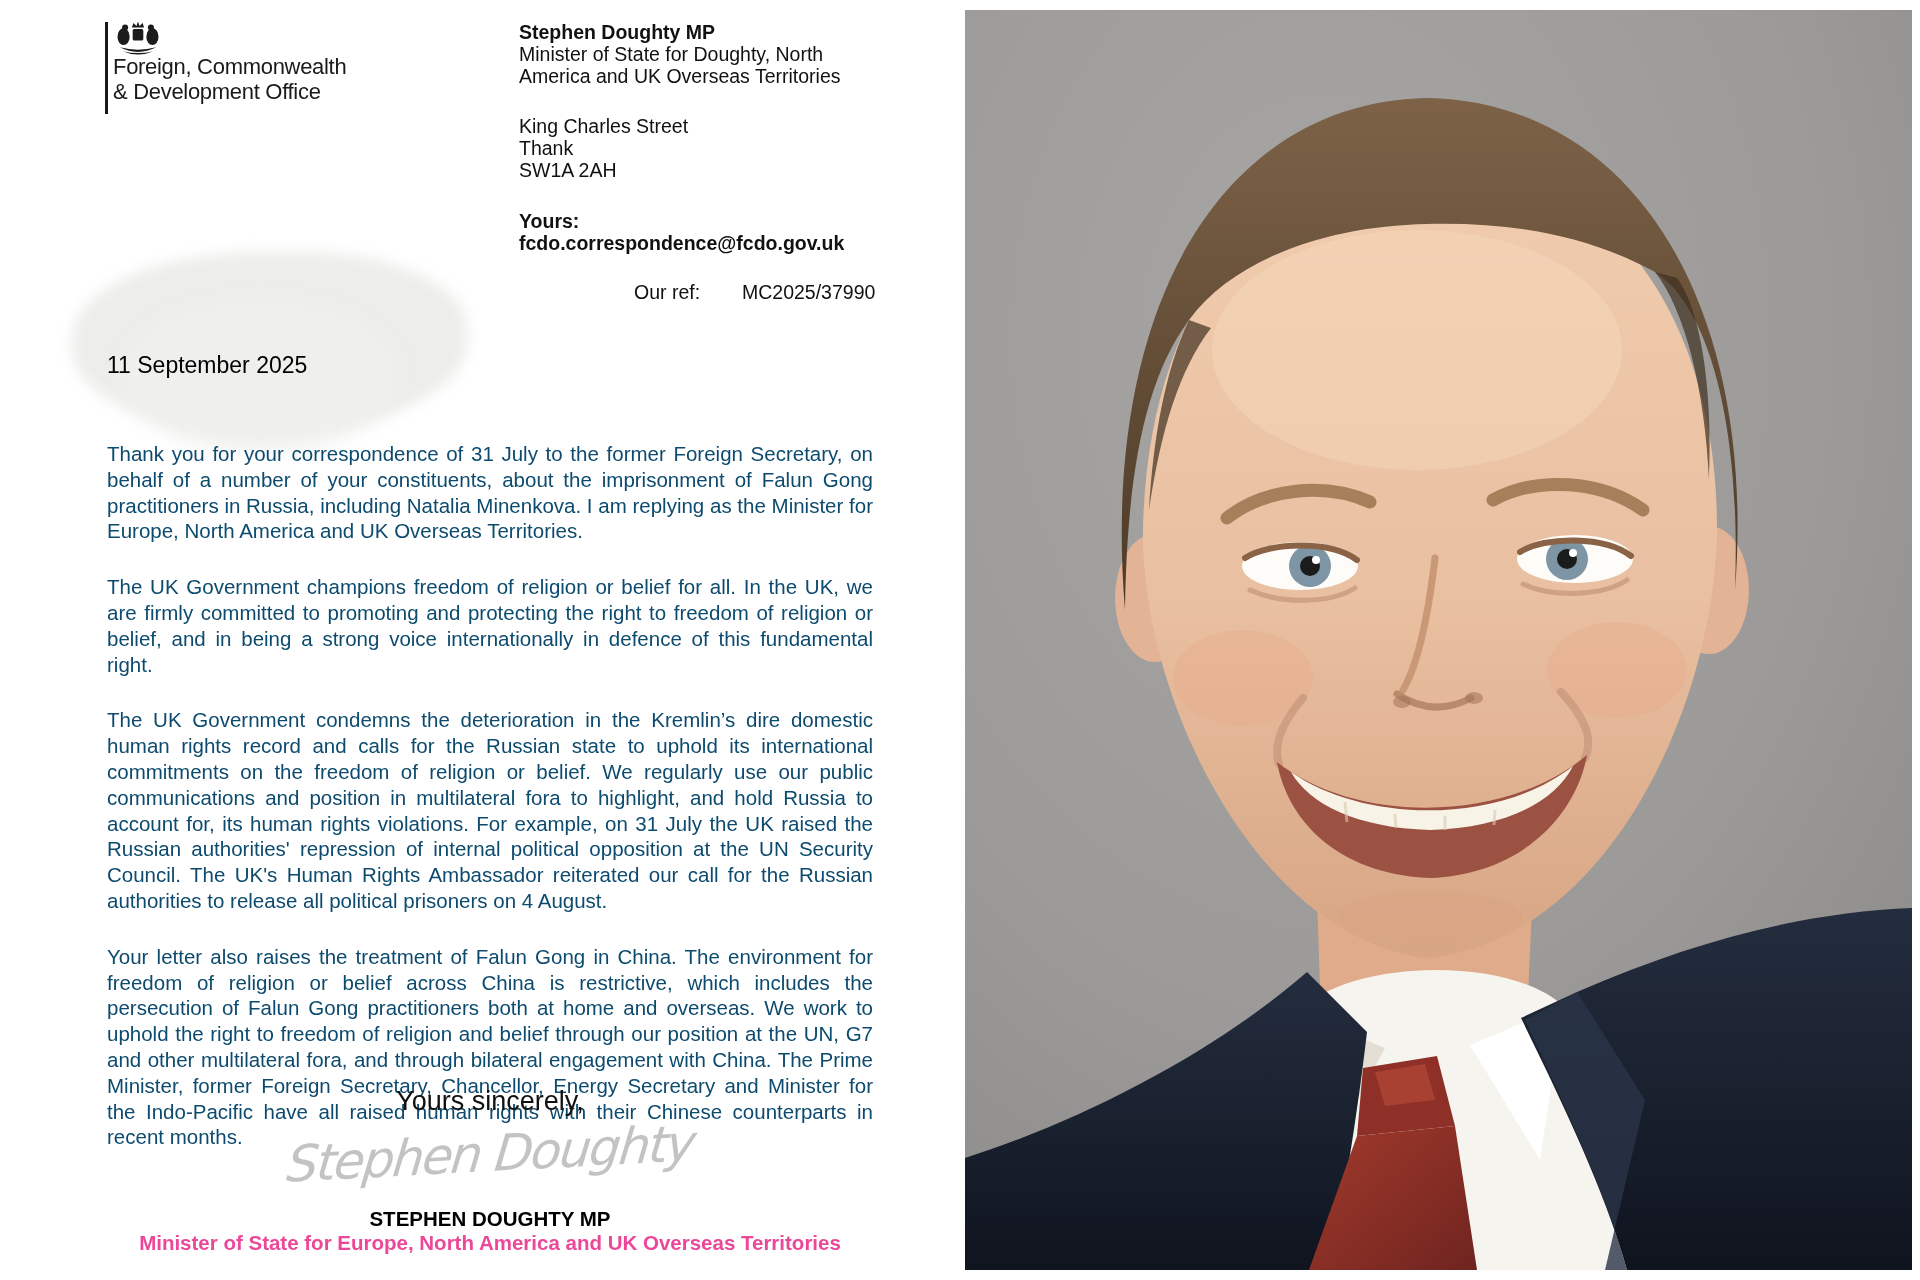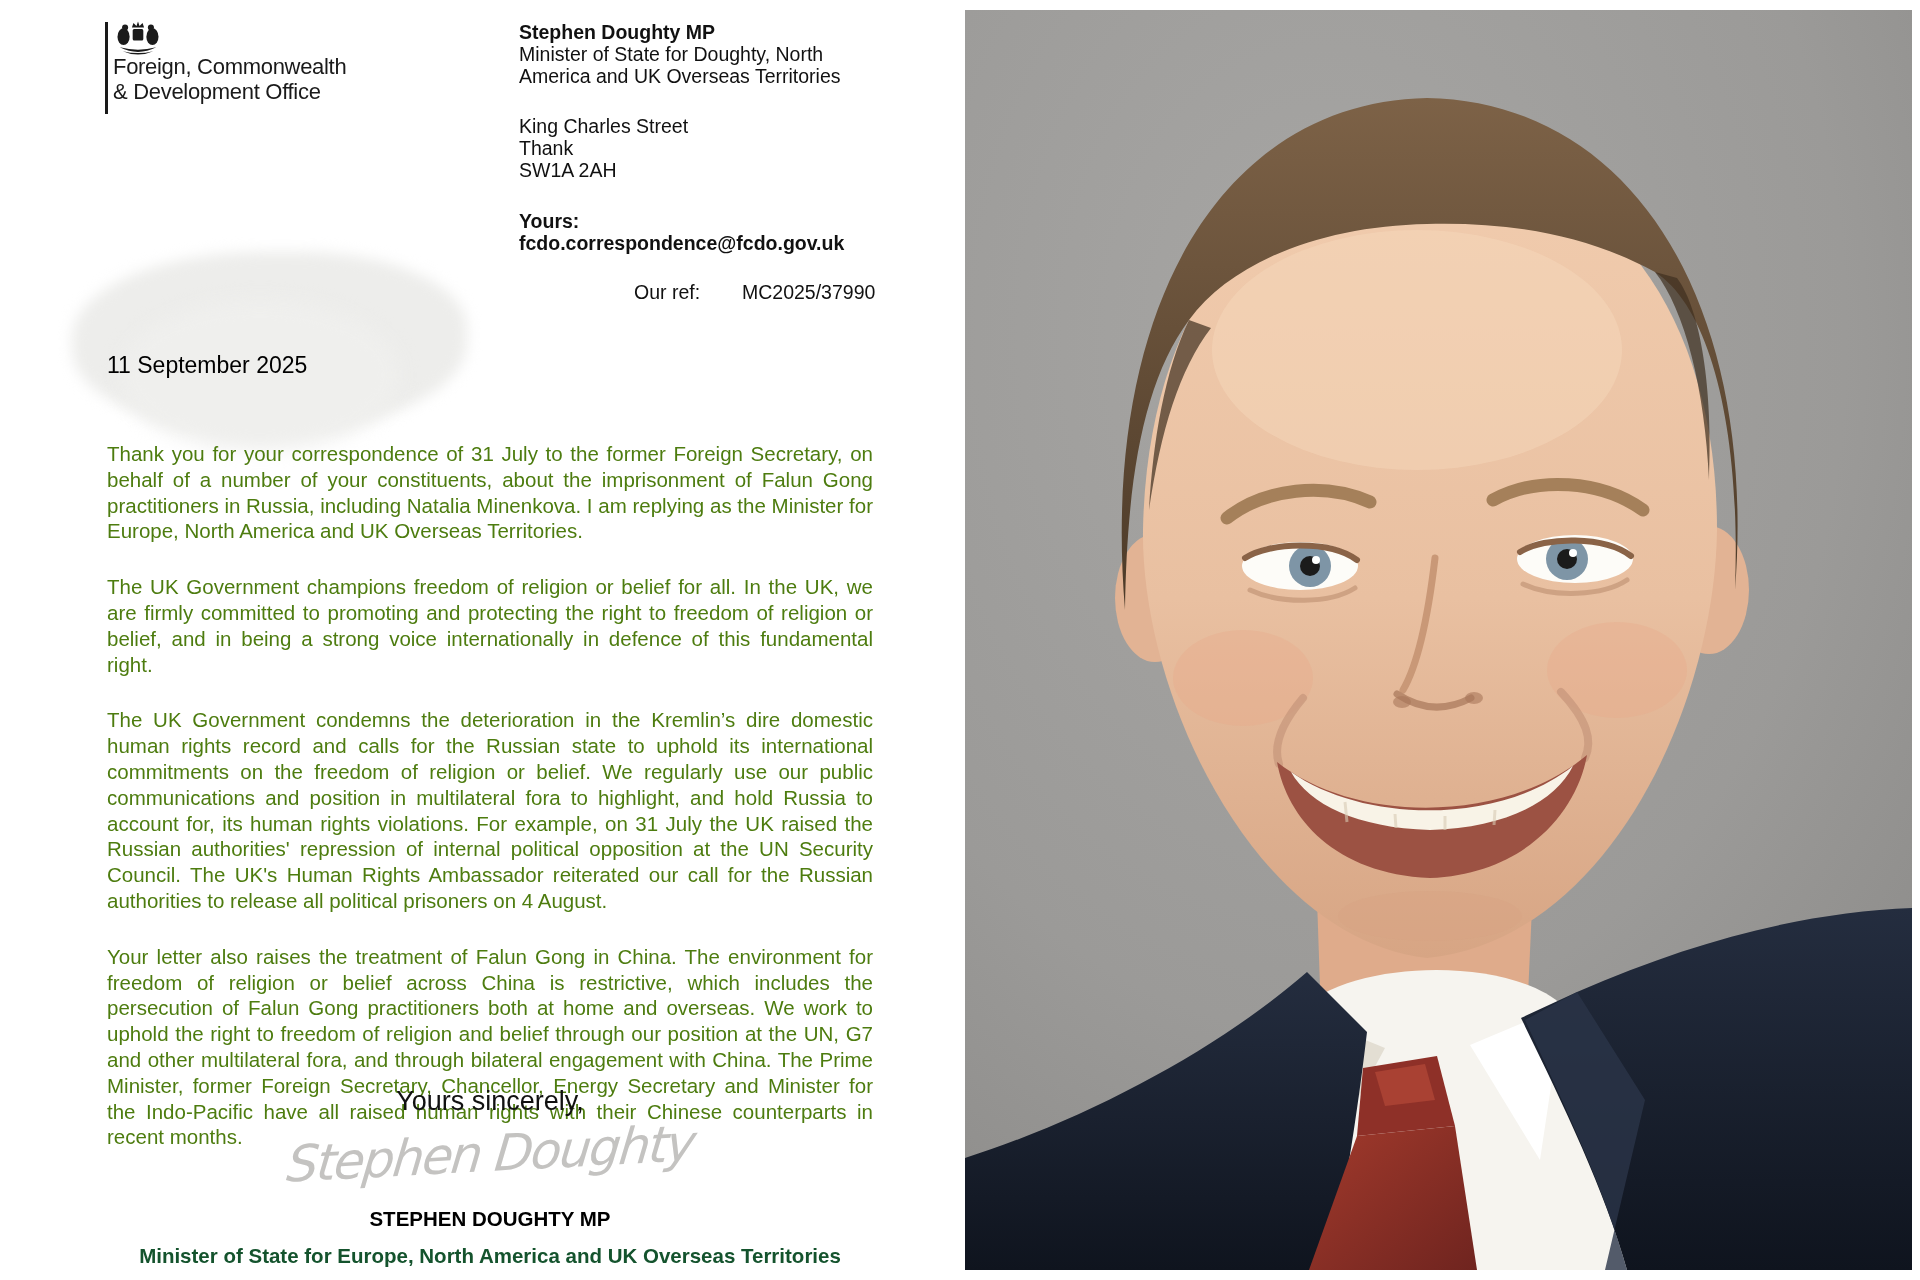--- a/index.html
+++ b/index.html
@@ -19,29 +19,29 @@
   .sender .gap{height:29px;}
   .refrow{position:absolute;left:0;top:281px;width:873px;font-size:19.5px;color:#111;}
   .ref-label{position:absolute;left:634px;top:0;}
   .ref-value{position:absolute;left:742px;top:0;}
   .date{position:absolute;left:107px;top:352px;width:766px;text-align:left;font-size:23px;color:#000000;}
   .redaction{position:absolute;left:72px;top:252px;width:395px;height:180px;
              background:#ededeb;border-radius:48% 42% 50% 46%;filter:blur(7px);}
   .redaction2{position:absolute;left:120px;top:300px;width:280px;height:150px;
              background:#efefed;border-radius:50%;filter:blur(9px);}
   .bodytext{position:absolute;left:107px;top:441px;width:766px;
-            font-size:20.5px;line-height:25.8px;text-align:justify;color:#4d7c0f;}
+            font-size:20.5px;line-height:25.8px;text-align:justify;color:#0c4a6e;}
   .bodytext p{margin:0 0 30px 0;}
   .closing{position:absolute;left:107px;top:1086px;width:766px;text-align:center;color:#111;}
   .closing .yours{font-size:27px;}
   .signature{display:inline-block;margin-top:8px;height:78px;
              font-family:"DejaVu Sans", sans-serif;font-style:italic;font-size:50px;
              color:#c4c3c1;letter-spacing:-2px;transform:rotate(-3deg) skewX(-9deg);}
   .signoff-name{font-weight:bold;font-size:20.5px;margin-top:4px;color:#000;}
-  .signoff-title{font-weight:bold;font-size:20.5px;margin-top:13px;color:#14532d;white-space:nowrap;}
+  .signoff-title{font-weight:bold;font-size:20.5px;margin-top:0;color:#ec4899;white-space:nowrap;}
   
   .photo{position:absolute;left:965px;top:10px;width:947px;height:1260px;}
   .photo svg{display:block;width:100%;height:100%;}
 </style>
 </head>
 <body>
 
 <div class="letter">
 
   <div class="logo">

